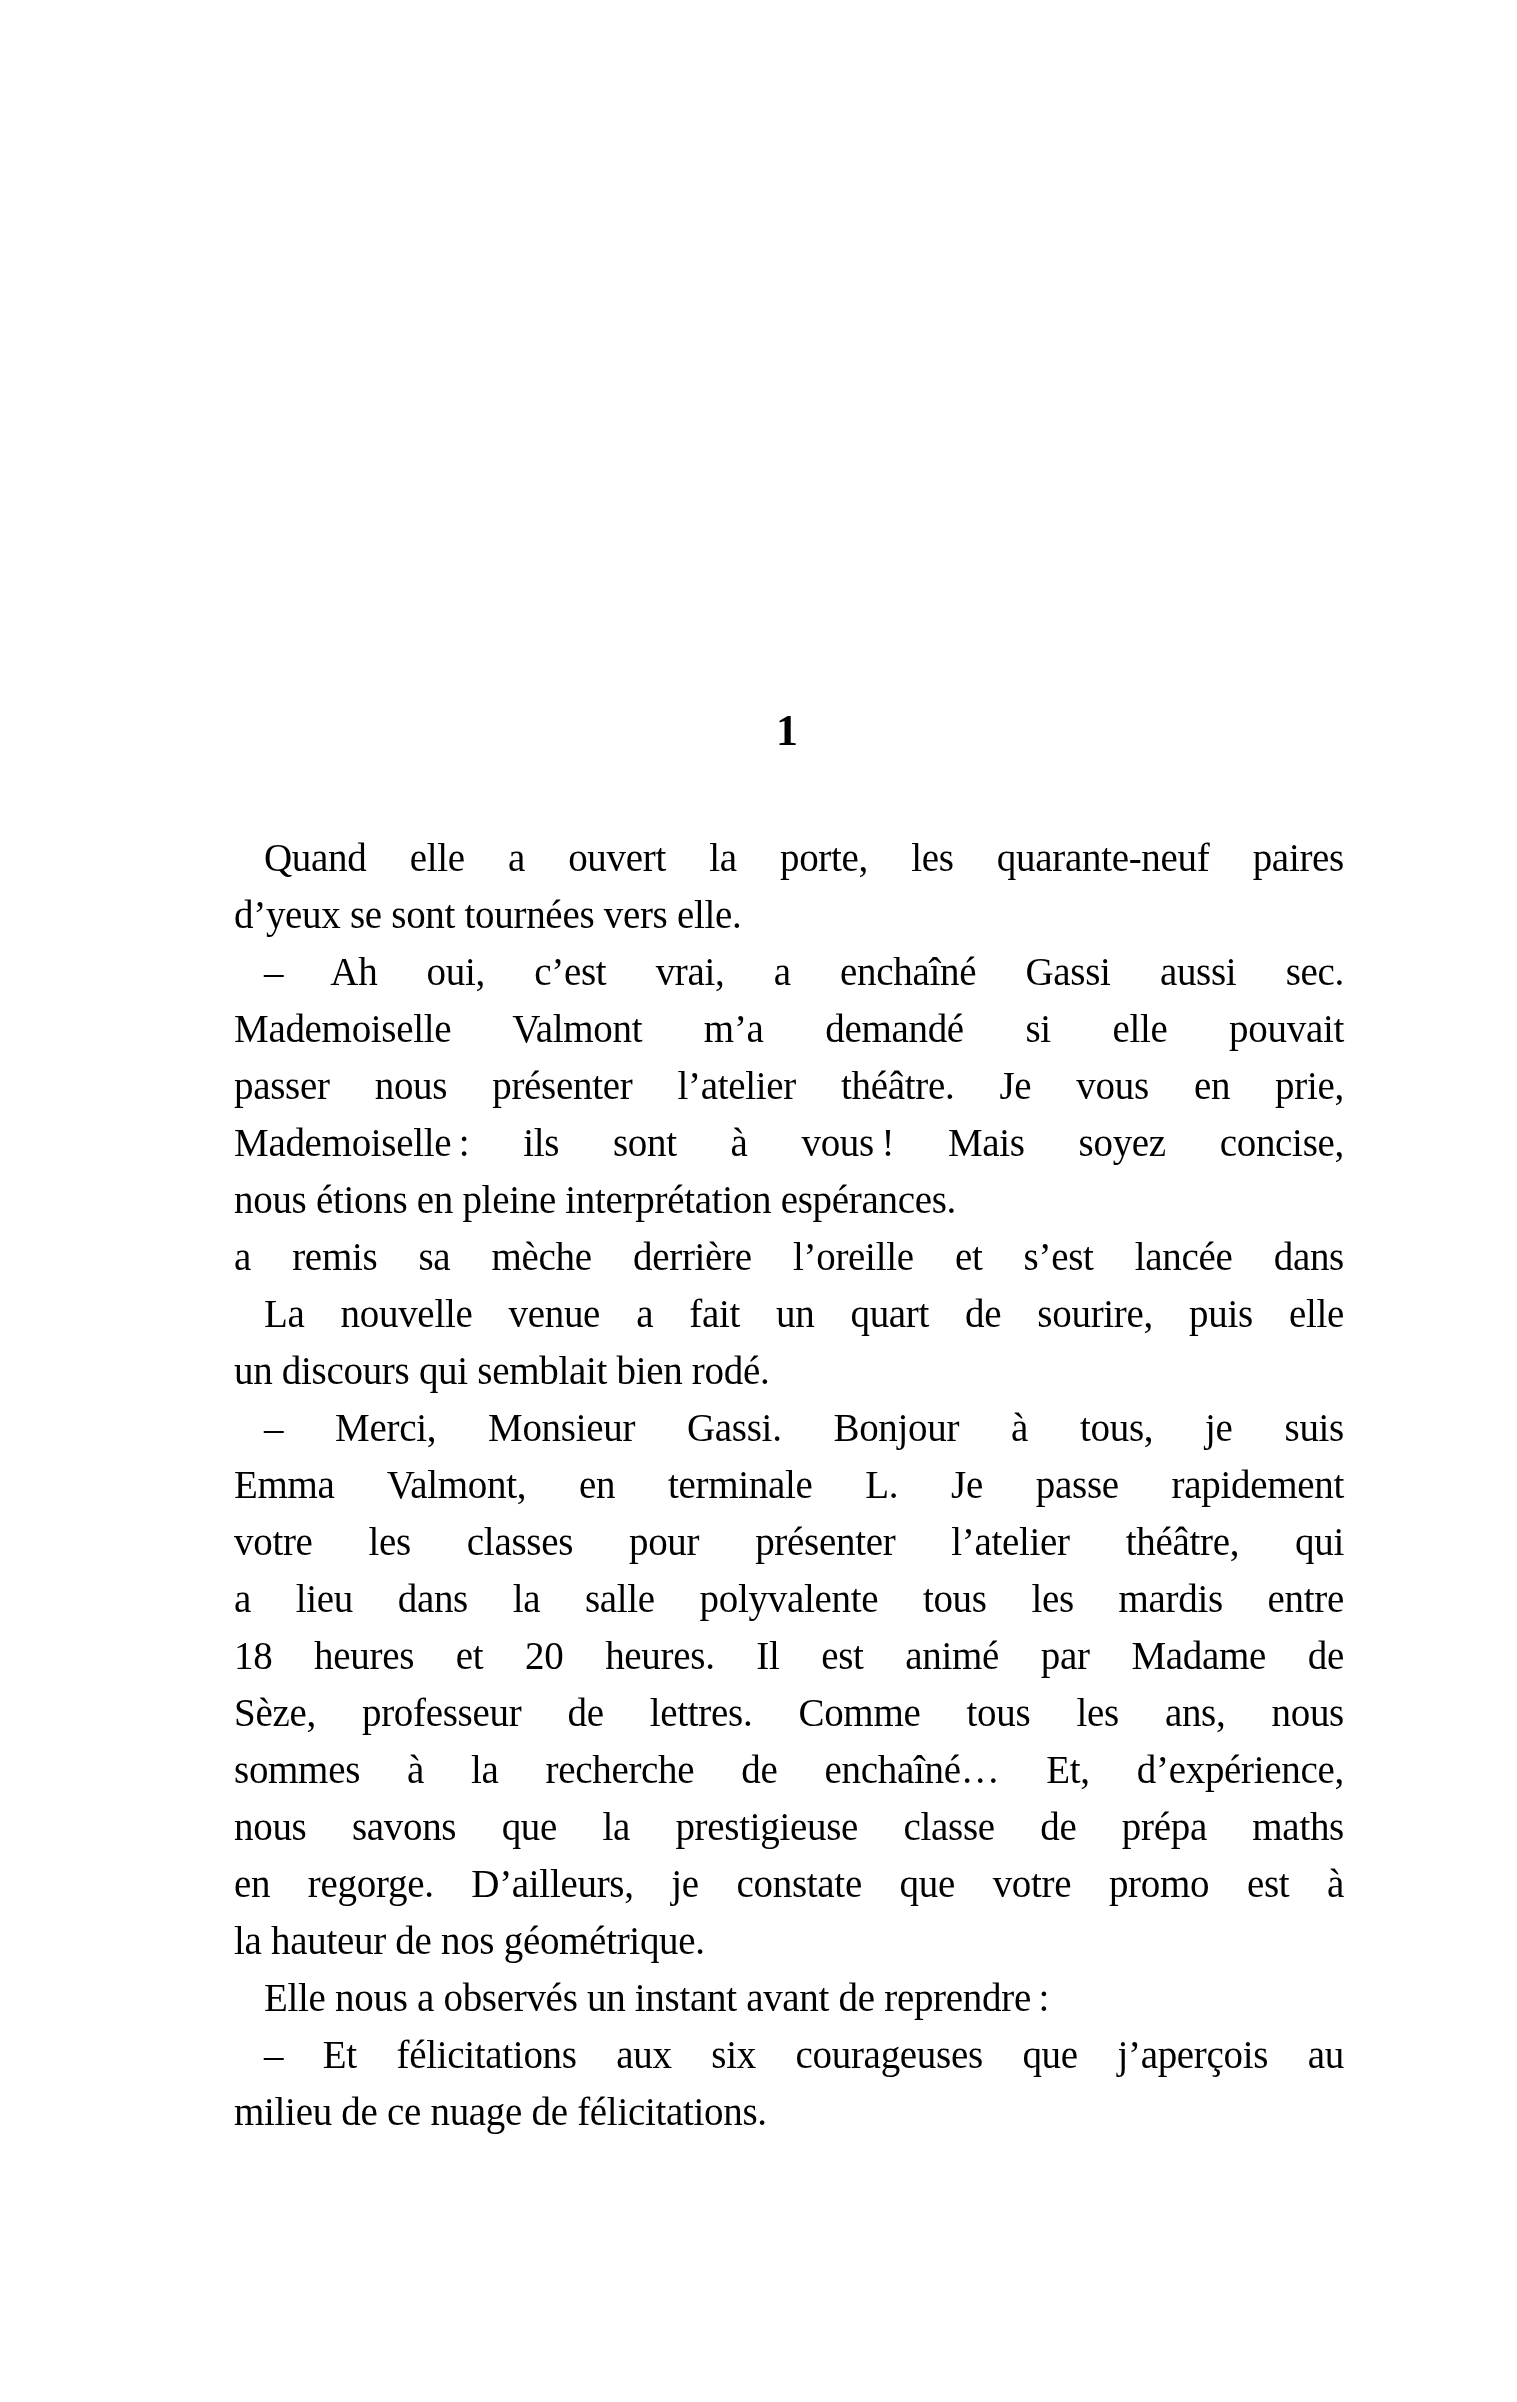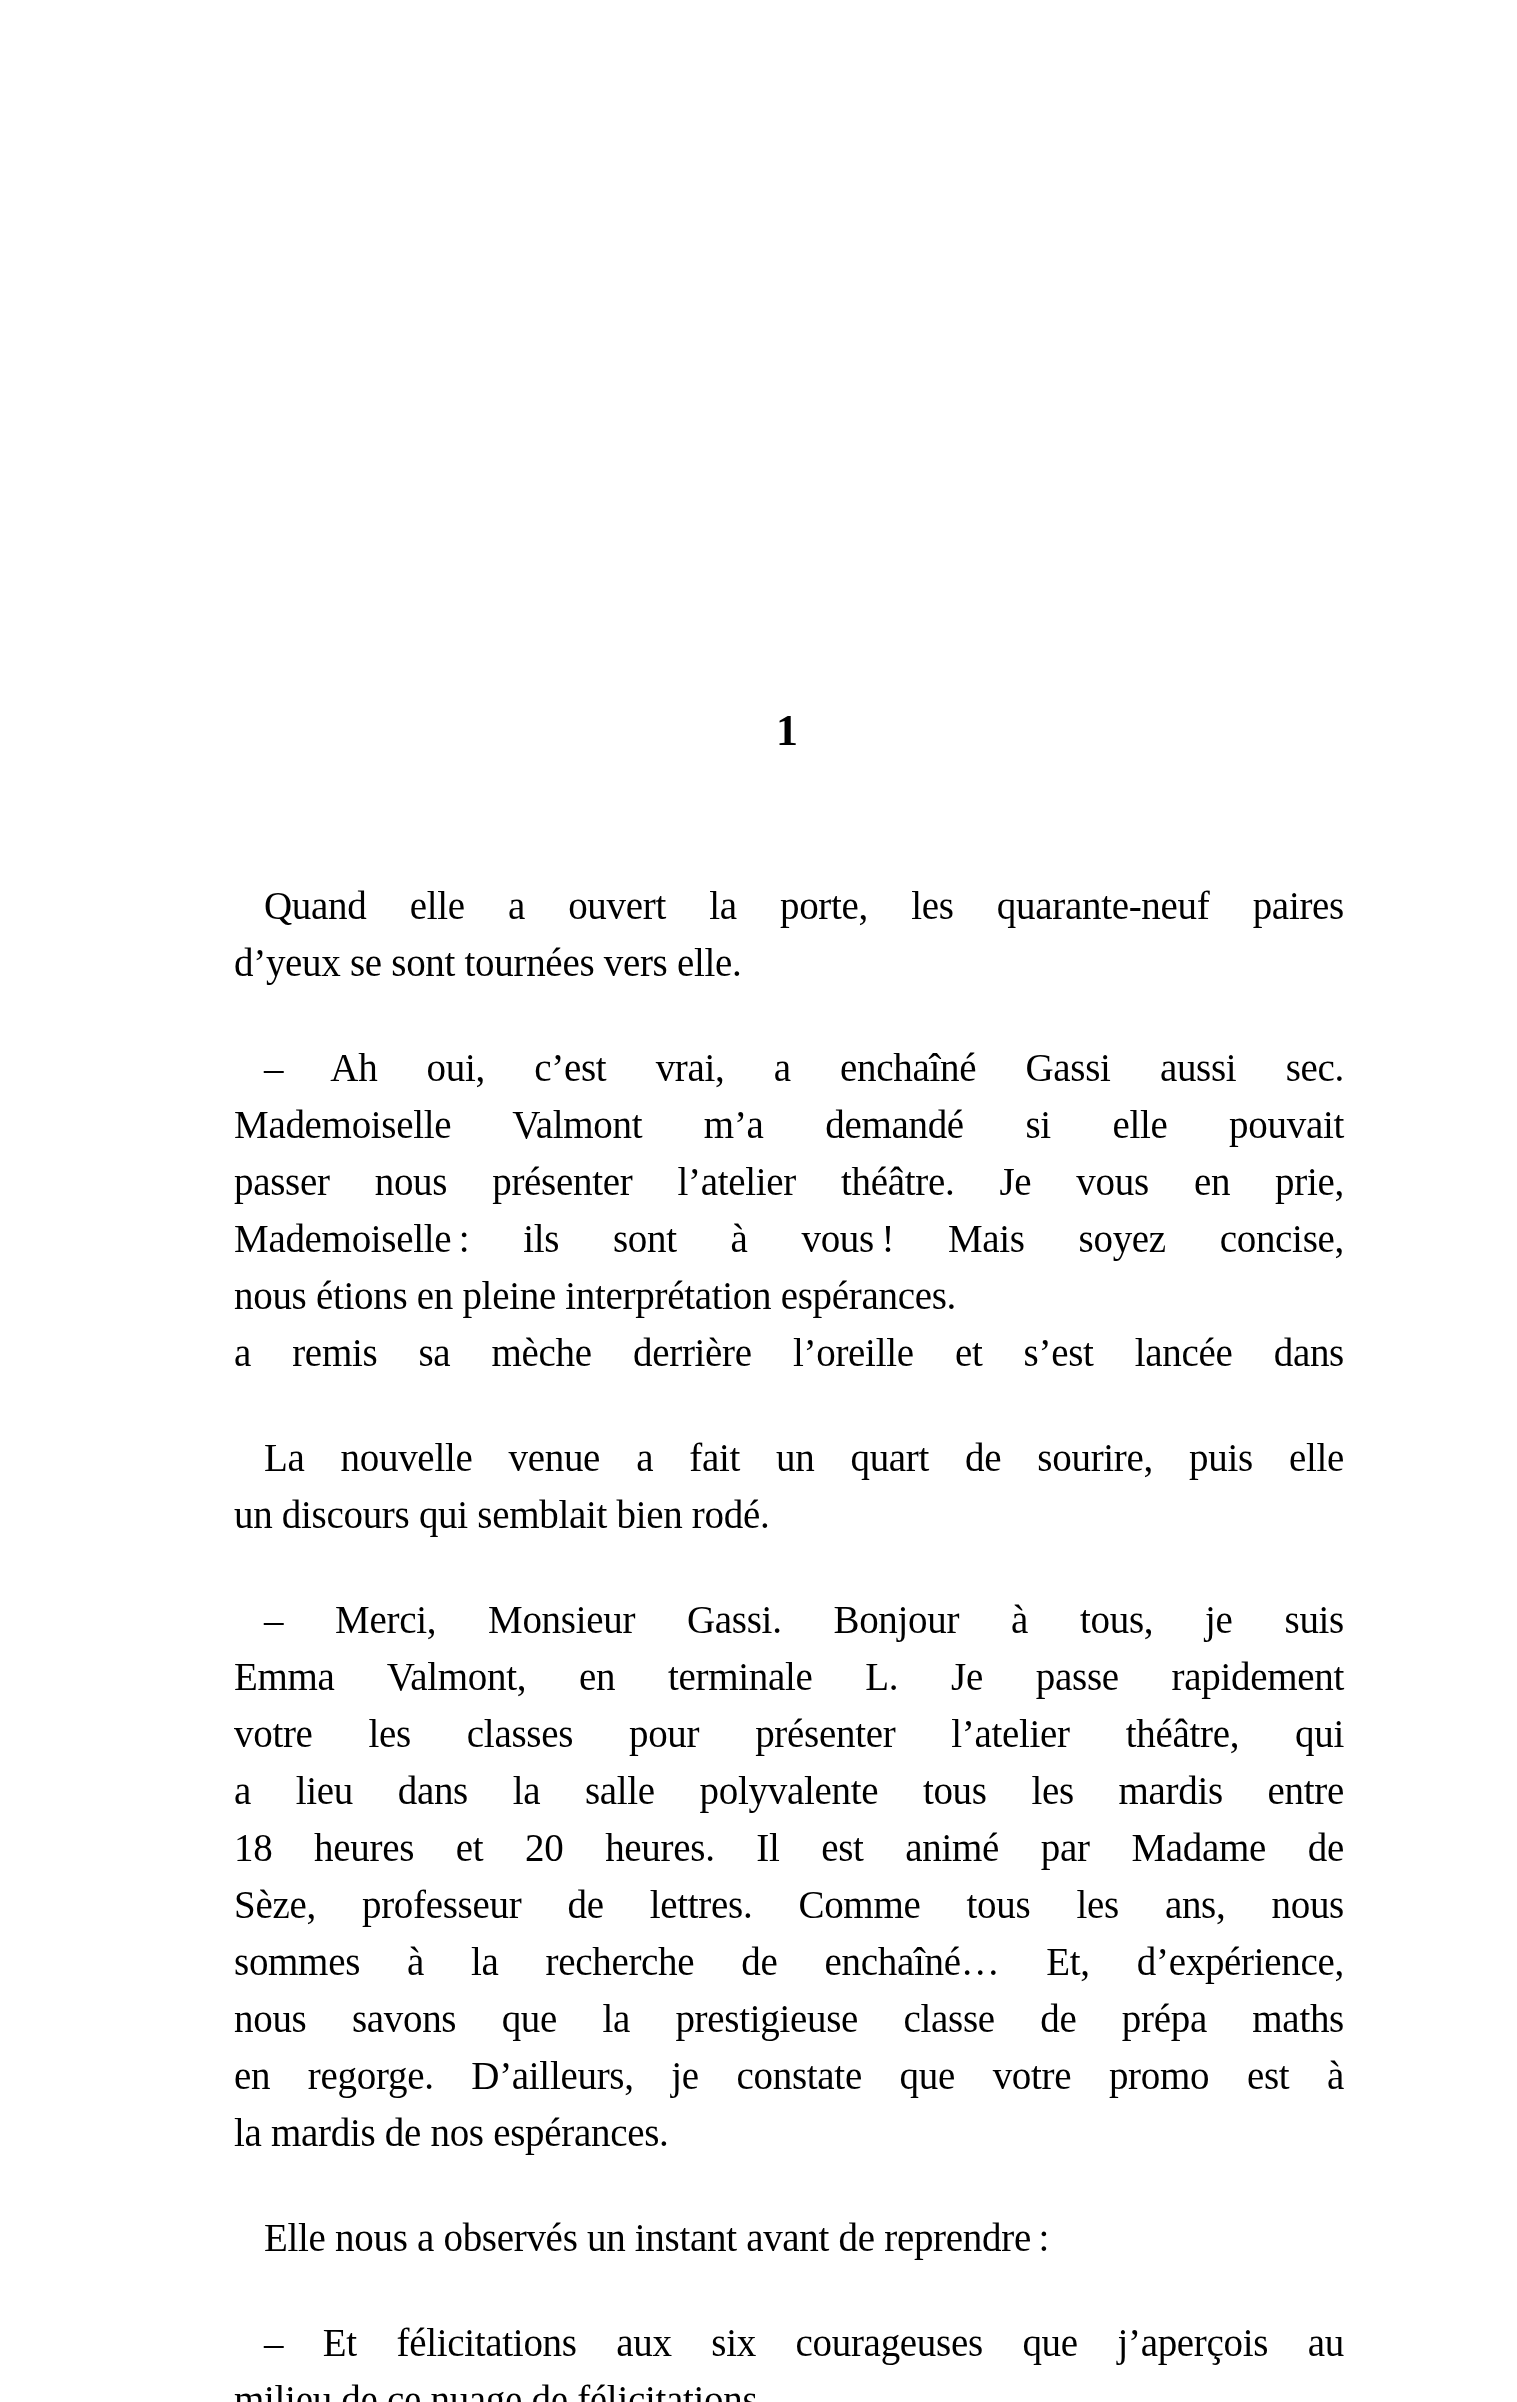--- a/index.html
+++ b/index.html
@@ -45,21 +45,20 @@
     text-align: justify;
     text-align-last: justify;
     white-space: normal;
   }
   .line.last {
     text-align-last: left;
     font-family: Liberation Serif, serif;
   }
   .line.first {
     text-indent: 30px;
-    margin-top: 48px;
   }
 </style>
 </head>
 <body>
 
 <div class="page">
   <div class="chapter-number">1</div>
   <div class="text-block">
       <div class="para">
         <div class="line first">Quand elle a ouvert la porte, les quarante-neuf paires</div>
@@ -80,21 +79,21 @@
       <div class="para">
         <div class="line first">– Merci, Monsieur Gassi. Bonjour à tous, je suis</div>
         <div class="line">Emma Valmont, en terminale L. Je passe rapidement</div>
         <div class="line">votre les classes pour présenter l’atelier théâtre, qui</div>
         <div class="line">a lieu dans la salle polyvalente tous les mardis entre</div>
         <div class="line">18 heures et 20 heures. Il est animé par Madame de</div>
         <div class="line">Sèze, professeur de lettres. Comme tous les ans, nous</div>
         <div class="line">sommes à la recherche de enchaîné… Et, d’expérience,</div>
         <div class="line">nous savons que la prestigieuse classe de prépa maths</div>
         <div class="line">en regorge. D’ailleurs, je constate que votre promo est à</div>
-        <div class="line last">la mardis de nos espérances.</div>
+        <div class="line last">la hauteur de nos géométrique.</div>
       </div>
       <div class="para">
         <div class="line first last">Elle nous a observés un instant avant de reprendre :</div>
       </div>
       <div class="para">
         <div class="line first">– Et félicitations aux six courageuses que j’aperçois au</div>
         <div class="line last">milieu de ce nuage de félicitations.</div>
       </div>
     </div>
 </div>

